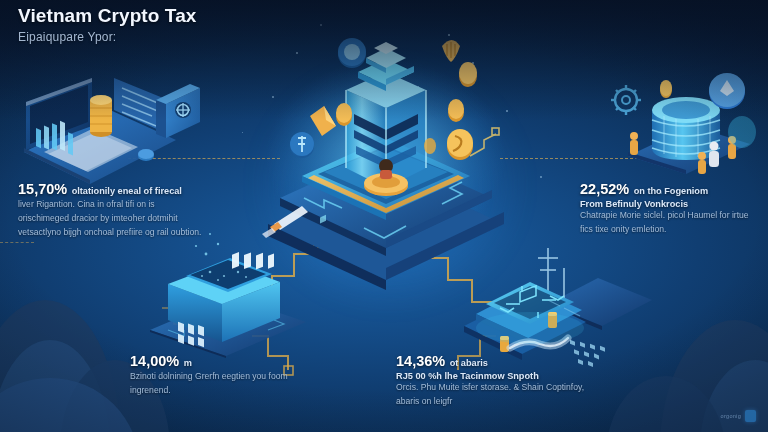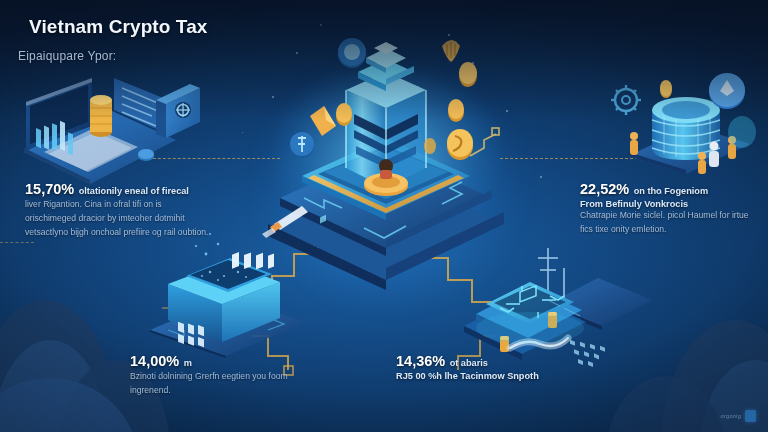--- a/index.html
+++ b/index.html
@@ -28,21 +28,21 @@
   .cloud{position:absolute;border-radius:50% 50% 0 0 / 100% 100% 0 0;pointer-events:none;}
 
   
   .dash{position:absolute;height:0;border-top:1.6px dashed #c9a457;opacity:.72;pointer-events:none;}
 
   
   .zig{position:absolute;pointer-events:none;}
 
   
   .hdr{position:absolute;left:18px;top:5px;}
-  .hdr h1{margin:11px;font-size:19px;font-weight:bold;color:#f2f7ff;letter-spacing:.1px;
+  .hdr h1{margin:0;font-size:19px;font-weight:bold;color:#f2f7ff;letter-spacing:.1px;
           text-shadow:0 1px 3px rgba(0,0,0,.65);}
   .hdr .sub{margin-top:3px;font-size:12px;color:#b9cde6;opacity:.88;
             text-shadow:0 1px 3px rgba(0,0,0,.6);letter-spacing:.2px;}
 
   .stat{position:absolute;}
   .stat .pct{font-size:14.5px;font-weight:bold;color:#ffffff;
              text-shadow:0 1px 3px rgba(0,0,0,.7);display:inline;}
   .stat .lead{font-size:9.2px;font-weight:bold;color:#dbe8f8;display:inline;
               text-shadow:0 1px 3px rgba(0,0,0,.7);}
   .stat .l2{font-size:9.2px;font-weight:bold;color:#dbe8f8;margin-top:1px;
@@ -523,21 +523,21 @@
   <div class="cloud" style="left:606px;top:376px;width:120px;height:80px;background:#1a3c66;opacity:.7;"></div>
 
   <div class="vignette"></div>
   <div class="topdark"></div>
 
   <div class="hdr">
     <h1>Vietnam Crypto Tax</h1>
     <div class="sub">Eipaiqupare Ypor:</div>
   </div>
 
-  <div class="stat" style="left:25px;top:180px;width:184px;">
+  <div class="stat" style="left:18px;top:180px;width:184px;">
     <div>
       <span class="pct">15,70%</span>
       <span class="lead">oltationily eneal of firecal</span>
     </div>
     <div class="body">liver Rigantion. Cina in ofral tifi on is orischimeged dracior by imteoher dotmihit vetsactlyno bijgh onchoal prefiire og rail oubtion.</div>
   </div>
 
   <div class="stat" style="left:580px;top:180px;width:176px;">
     <div>
       <span class="pct">22,52%</span>
@@ -554,20 +554,21 @@
     </div>
     <div class="body">Bzinoti dolnining Grerfn eegtien you foom ingrenend.</div>
   </div>
 
   <div class="stat" style="left:396px;top:352px;width:200px;">
     <div>
       <span class="pct">14,36%</span>
       <span class="lead">ot abaris</span>
     </div>
     <div class="l2">RJ5 00 %h lhe Tacinmow Snpoth</div>
+    <div class="body">Orcis. Phu Muite isfer storase. &amp; Shain Coptinfoy, abaris on leigfr</div>
   </div>
 
   <div class="wm">
     <span class="wtxt">orgonig</span>
     <span class="wbox"></span>
   </div>
 
 </div>
 
 </body></html>

